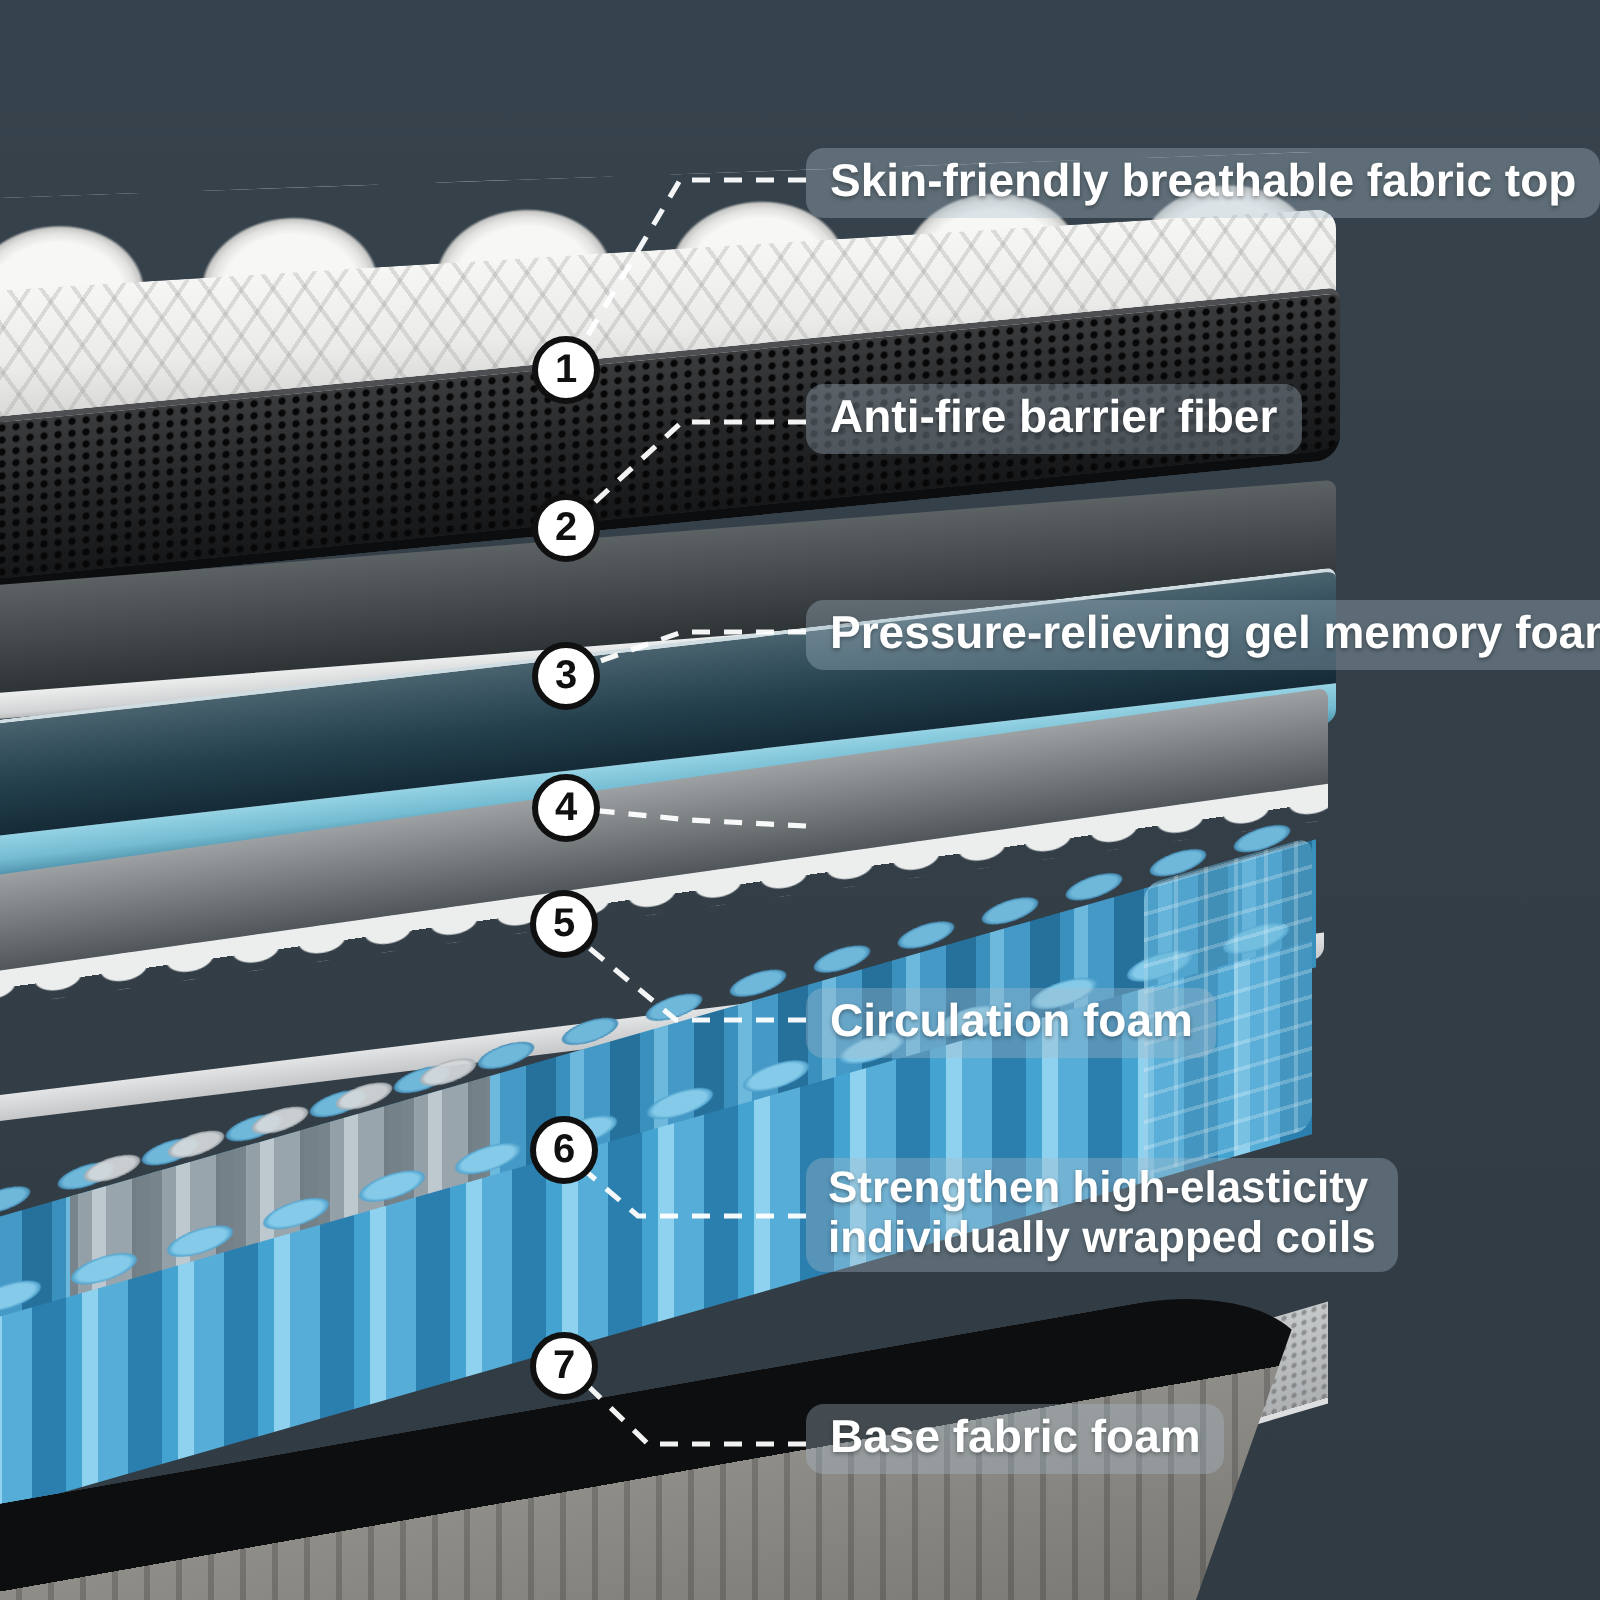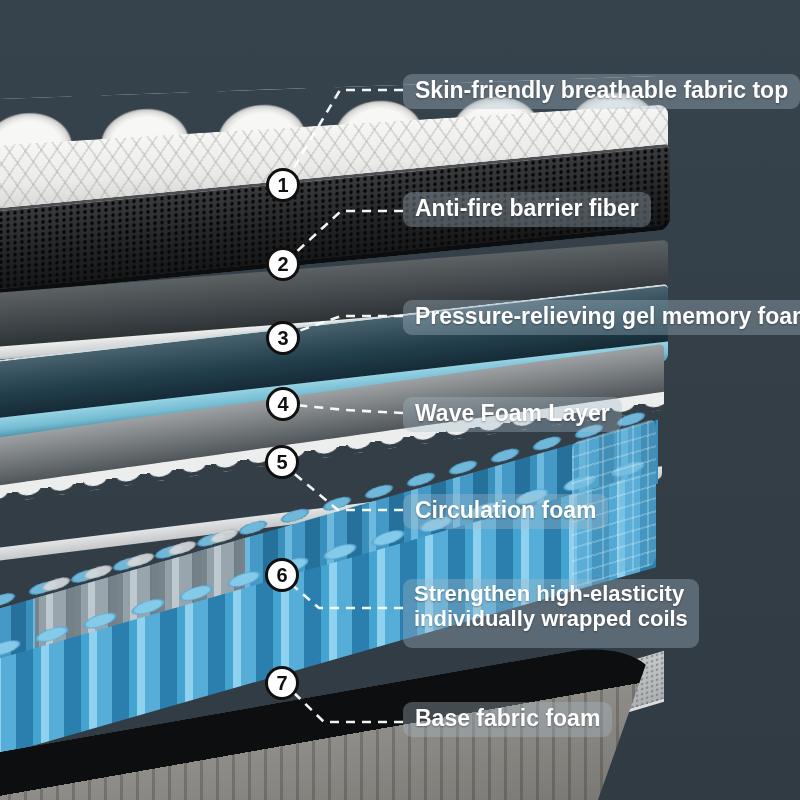--- a/index.html
+++ b/index.html
@@ -97,21 +97,21 @@
   
   .lines{left:0;top:0;width:800px;height:800px;pointer-events:none;}
   .lines polyline{fill:none;stroke:#ffffff;stroke-width:2.6;stroke-dasharray:9 7;opacity:.95;}
 
   .num{width:34px;height:34px;border-radius:50%;background:#ffffff;border:3px solid #101010;
     color:#101010;font-weight:bold;font-size:20px;line-height:28px;text-align:center;z-index:11;}
 
   .tag{left:403px;padding:3px 12px 5px;border-radius:9px;z-index:10;
     background:rgba(170,190,202,.35);color:#ffffff;font-weight:bold;font-size:23px;
     white-space:nowrap;text-shadow:0 1px 2px rgba(0,0,0,.35);}
-  .tag.two-line{white-space:pre-line;font-size:22px;line-height:25px;padding:2px 11px 17px;}
+  .tag.two-line{white-space:pre-line;font-size:22px;line-height:25px;padding:2px 11px 5px;}
 </style>
 </head>
 <body>
 
 <div class="stage">
 
   <div class="bumps skew"></div>
   <div class="quilt skew"></div>
   <div class="mesh skew"></div>
 
@@ -164,19 +164,18 @@
   <div class="num" style="left:266px;top:247px;">2</div>
   <div class="num" style="left:266px;top:321px;">3</div>
   <div class="num" style="left:266px;top:387px;">4</div>
   <div class="num" style="left:265px;top:445px;">5</div>
   <div class="num" style="left:265px;top:558px;">6</div>
   <div class="num" style="left:265px;top:666px;">7</div>
 
   <div class="tag" style="top:74px;">Skin-friendly breathable fabric top</div>
   <div class="tag" style="top:192px;">Anti-fire barrier fiber</div>
   <div class="tag" style="top:300px;">Pressure-relieving gel memory foam</div>
-  <div class="tag" style="top:397px;">Wave Foam Layer</div>
   <div class="tag" style="top:494px;text-align:center;">Circulation foam</div>
   <div class="tag two-line" style="top:579px;">Strengthen high-elasticity
 individually wrapped coils</div>
   <div class="tag" style="top:702px;">Base fabric foam</div>
 
 </div>
 
 </body></html>

